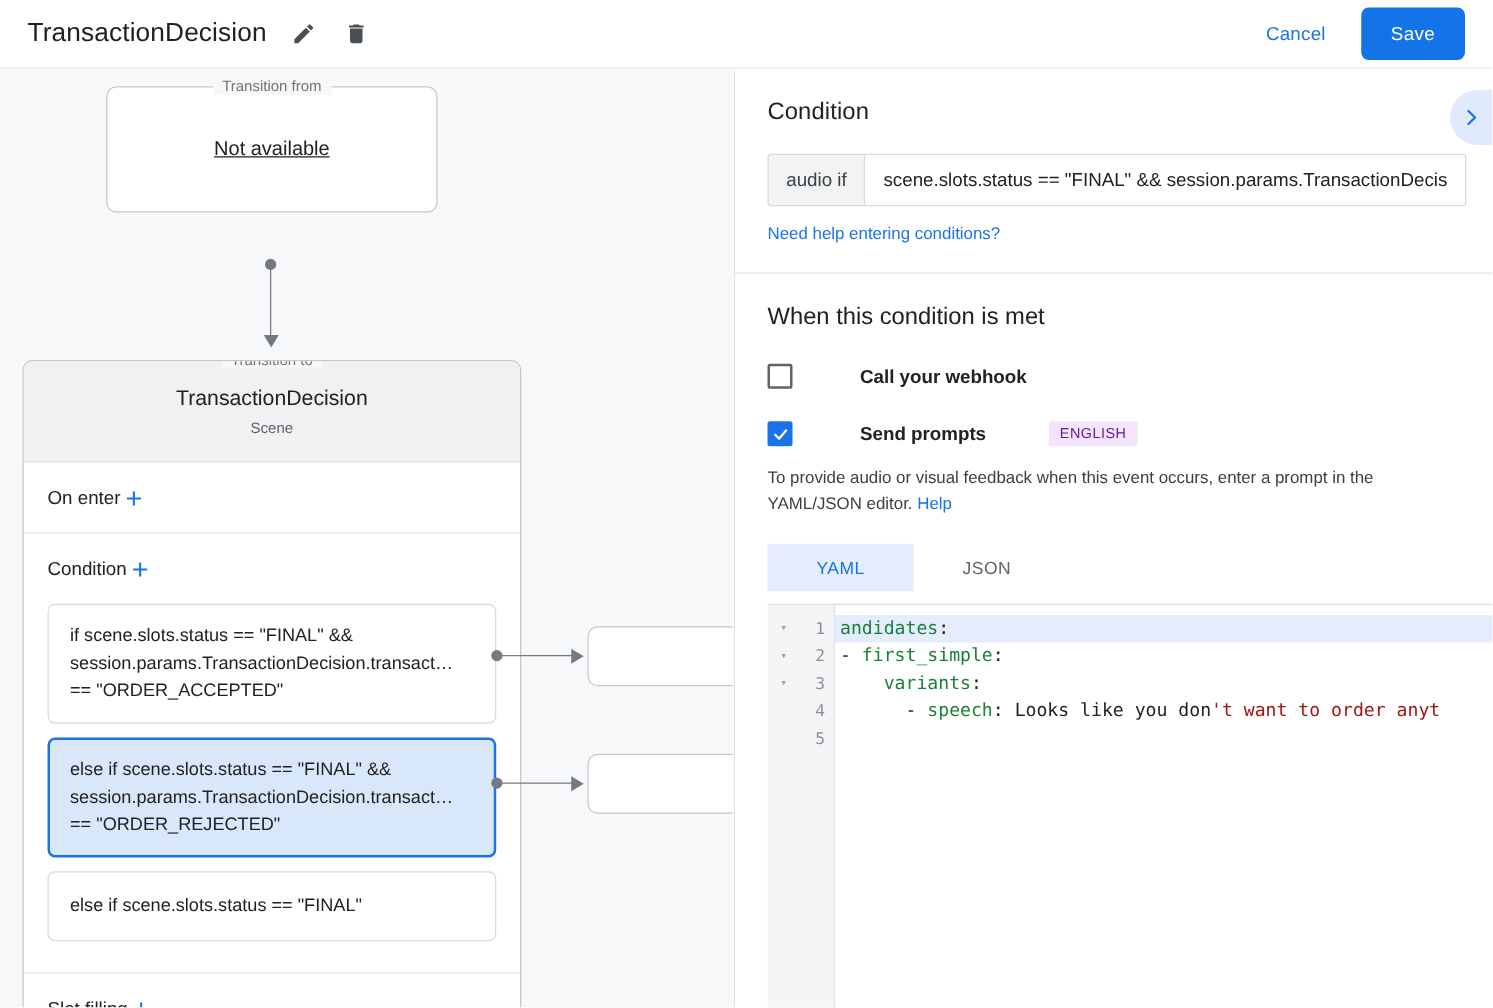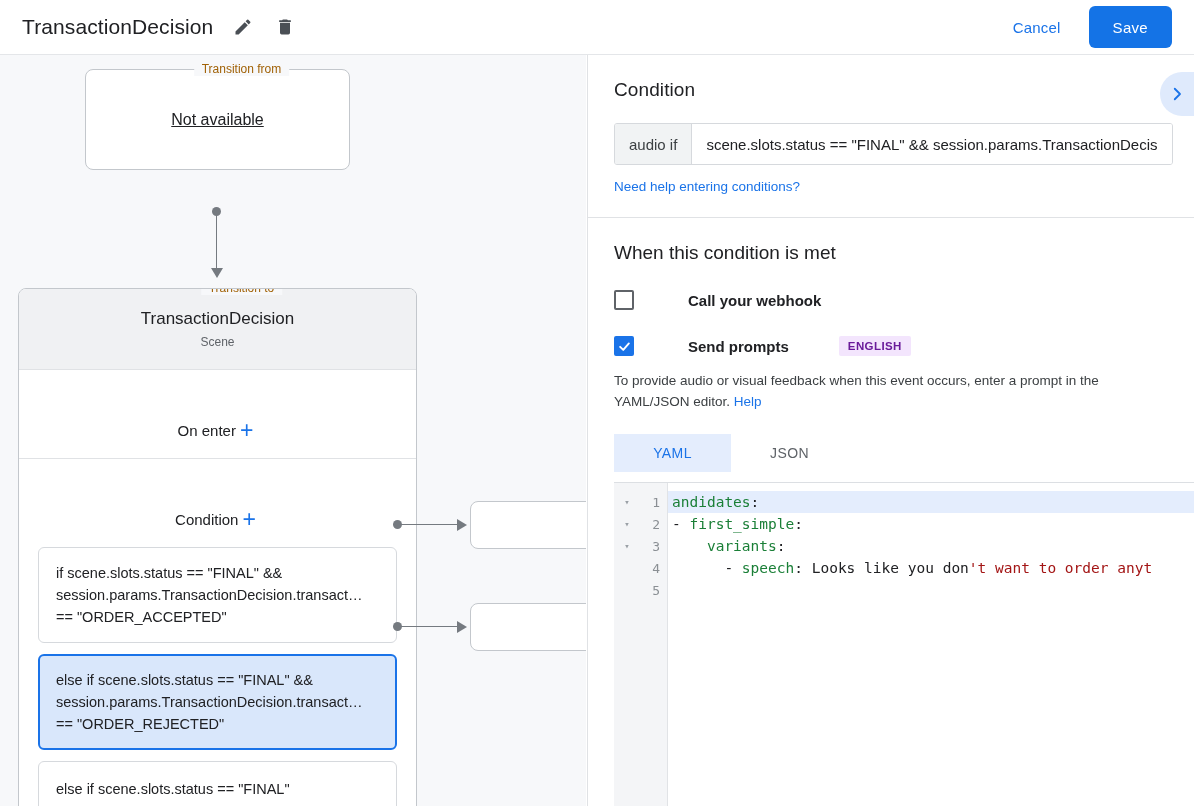--- a/index.html
+++ b/index.html
@@ -53,21 +53,21 @@
 
   .fieldset-box {
     position: absolute;
     border: 1px solid #c3c7cc;
     border-radius: 8px;
     background: #ffffff;
   }
   .fieldset-legend {
     position: absolute; top: -8px; left: 50%; transform: translateX(-50%);
     background: #f7f8fa; padding: 0 8px;
-    font-size: 12px; color: #a16207; white-space: nowrap; margin-left: 24px;
+    font-size: 12px; color: #737373; white-space: nowrap;
   }
 
   
   #node-from {
     left: 85px; top: 14px; width: 265px; height: 101px;
     display: flex; align-items: center; justify-content: center;
   }
   #node-from .nodetext { font-size: 16px; color: #202124; text-decoration: underline; }
 
   
@@ -98,22 +98,22 @@
     border-bottom: 1px solid #e0e2e5;
     display: flex; flex-direction: column;
     align-items: center; justify-content: center;
   }
   .node-to-head .title { font-size: 17px; color: #202124; }
   .node-to-head .sub { font-size: 12px; color: #5f6368; margin-top: 6px; }
 
   .section { border-bottom: 1px solid #e0e2e5; padding: 0 0 14px 0; }
   .section:last-child { border-bottom: none; }
   .section-head {
-    display: flex; align-items: center; justify-content: center;
-    height: 56px; padding: 0 19px; margin-top: 32px;
+    display: flex; align-items: center; justify-content: flex-start;
+    height: 56px; padding: 0 19px;
   }
   .section-title { font-size: 15px; color: #202124; }
   .plus-btn {
     color: #1a73e8; font-size: 23px; line-height: 1; cursor: pointer;
     padding: 2px 4px; font-weight: 400;
   }
   .section.no-pad { padding-bottom: 0; }
 
   .chip {
     margin: 0 19px 11px 19px;
@@ -198,21 +198,21 @@
     background: #fff; cursor: pointer; flex: none;
   }
   .cbx.checked {
     background: #1a73e8; border-color: #1a73e8;
     display: flex; align-items: center; justify-content: center;
   }
   .cbx.checked svg { display: block; }
   .check-label { margin-left: 22px; font-size: 15px; color: #202124; font-weight: bold; }
   .lang-badge {
     margin-left: 18px; background: #f3e5fd; color: #6a1b9a;
-    font-size: 11.5px; font-weight: bold; letter-spacing: .4px;
+    font-size: 11.5px; font-weight: normal; letter-spacing: .4px;
     padding: 4px 9px; border-radius: 2px;
   }
   .helper-text {
     margin-top: 14px; font-size: 13.5px; color: #3c4043; line-height: 21px;
     max-width: 558px;
   }
   .helper-text a { color: #1a73e8; text-decoration: none; cursor: pointer; }
 
   
   .tabs { display: flex; margin-top: 22px; }

